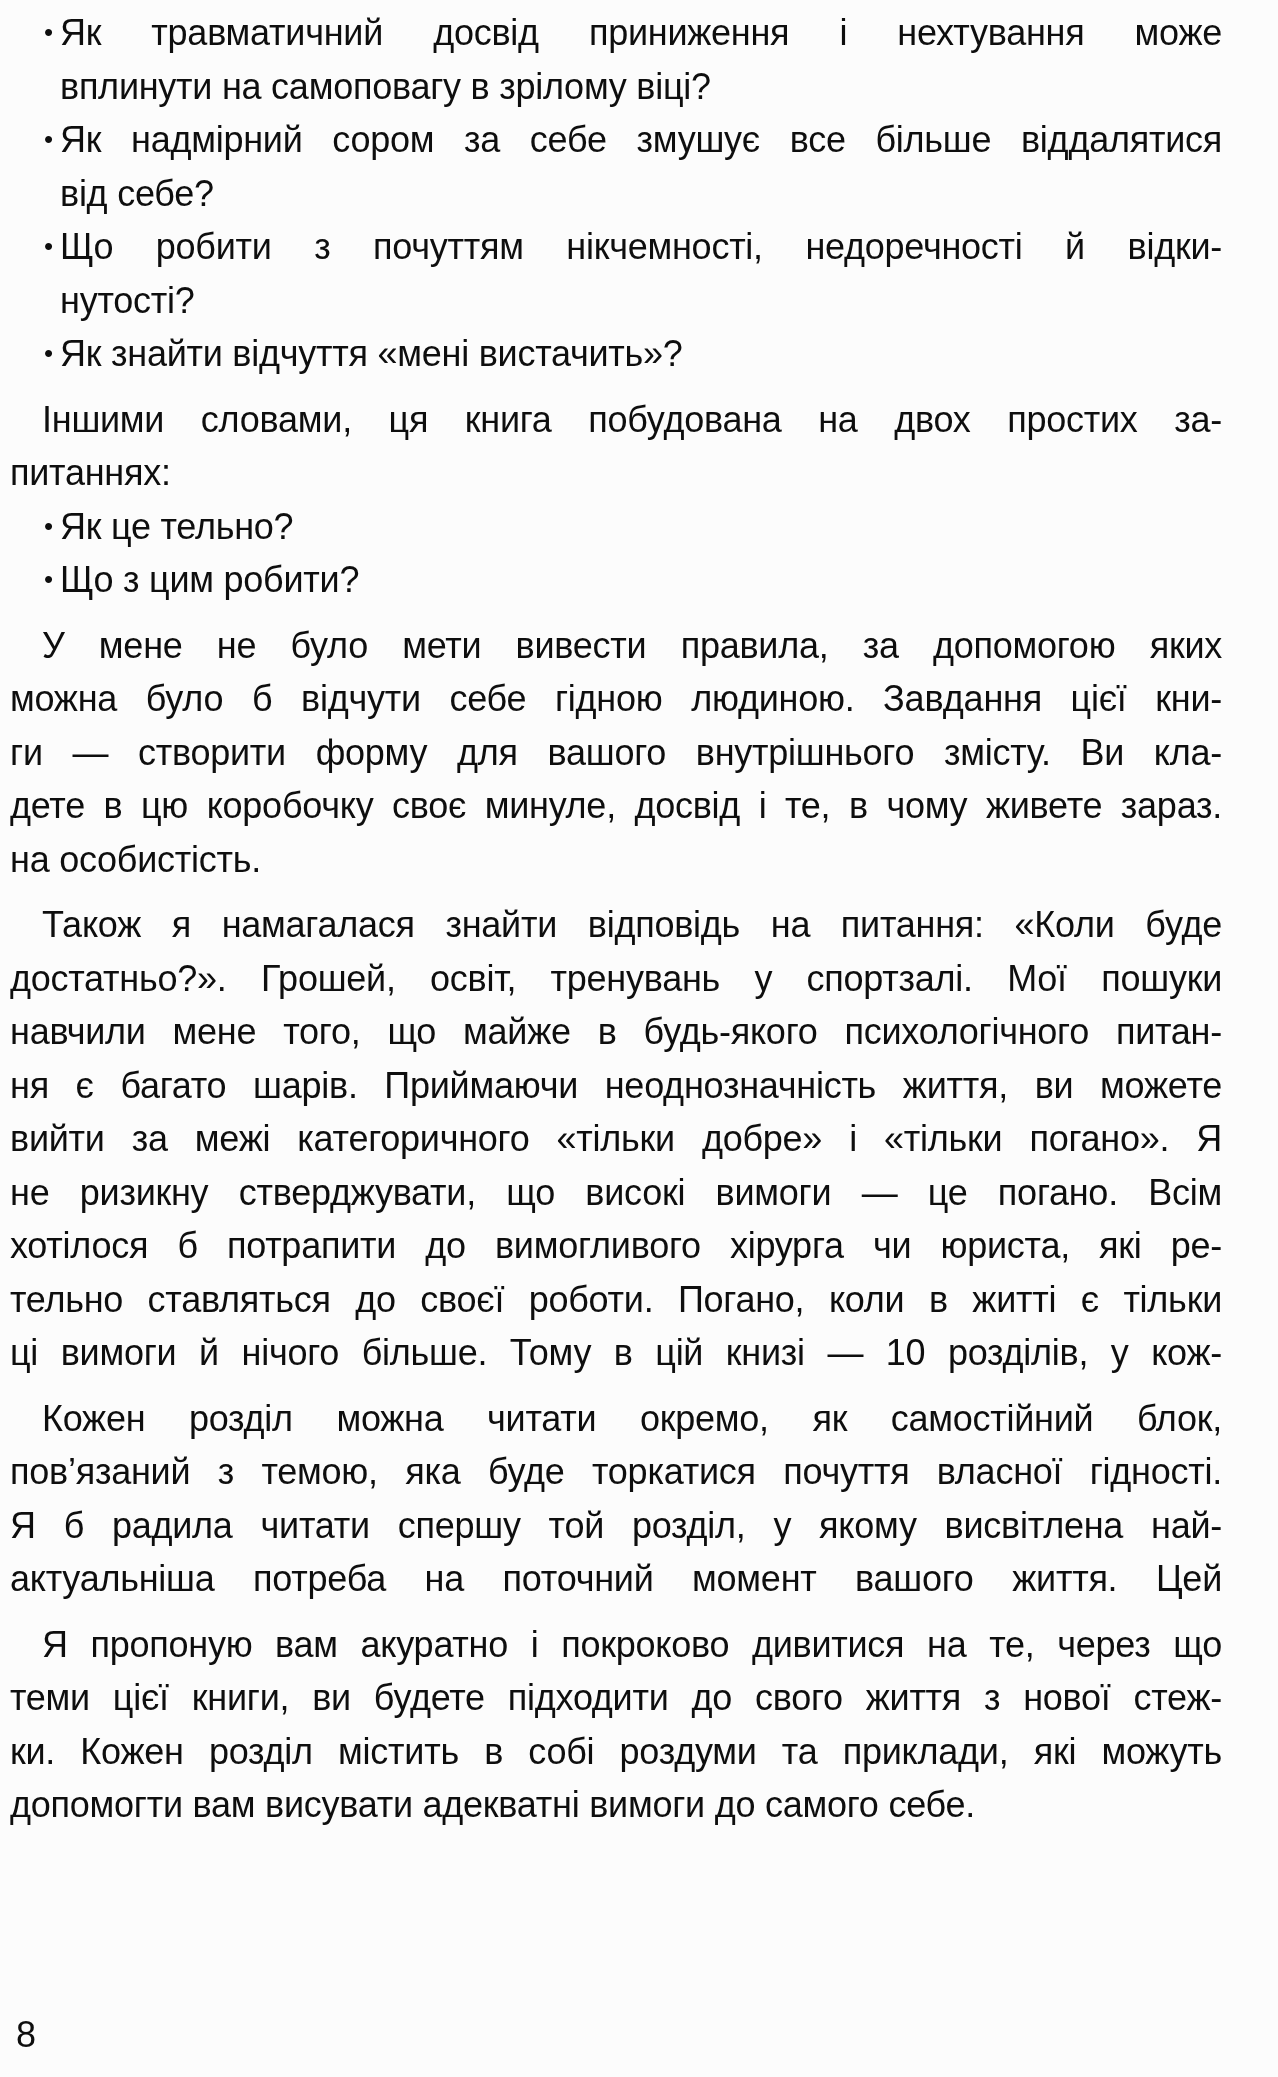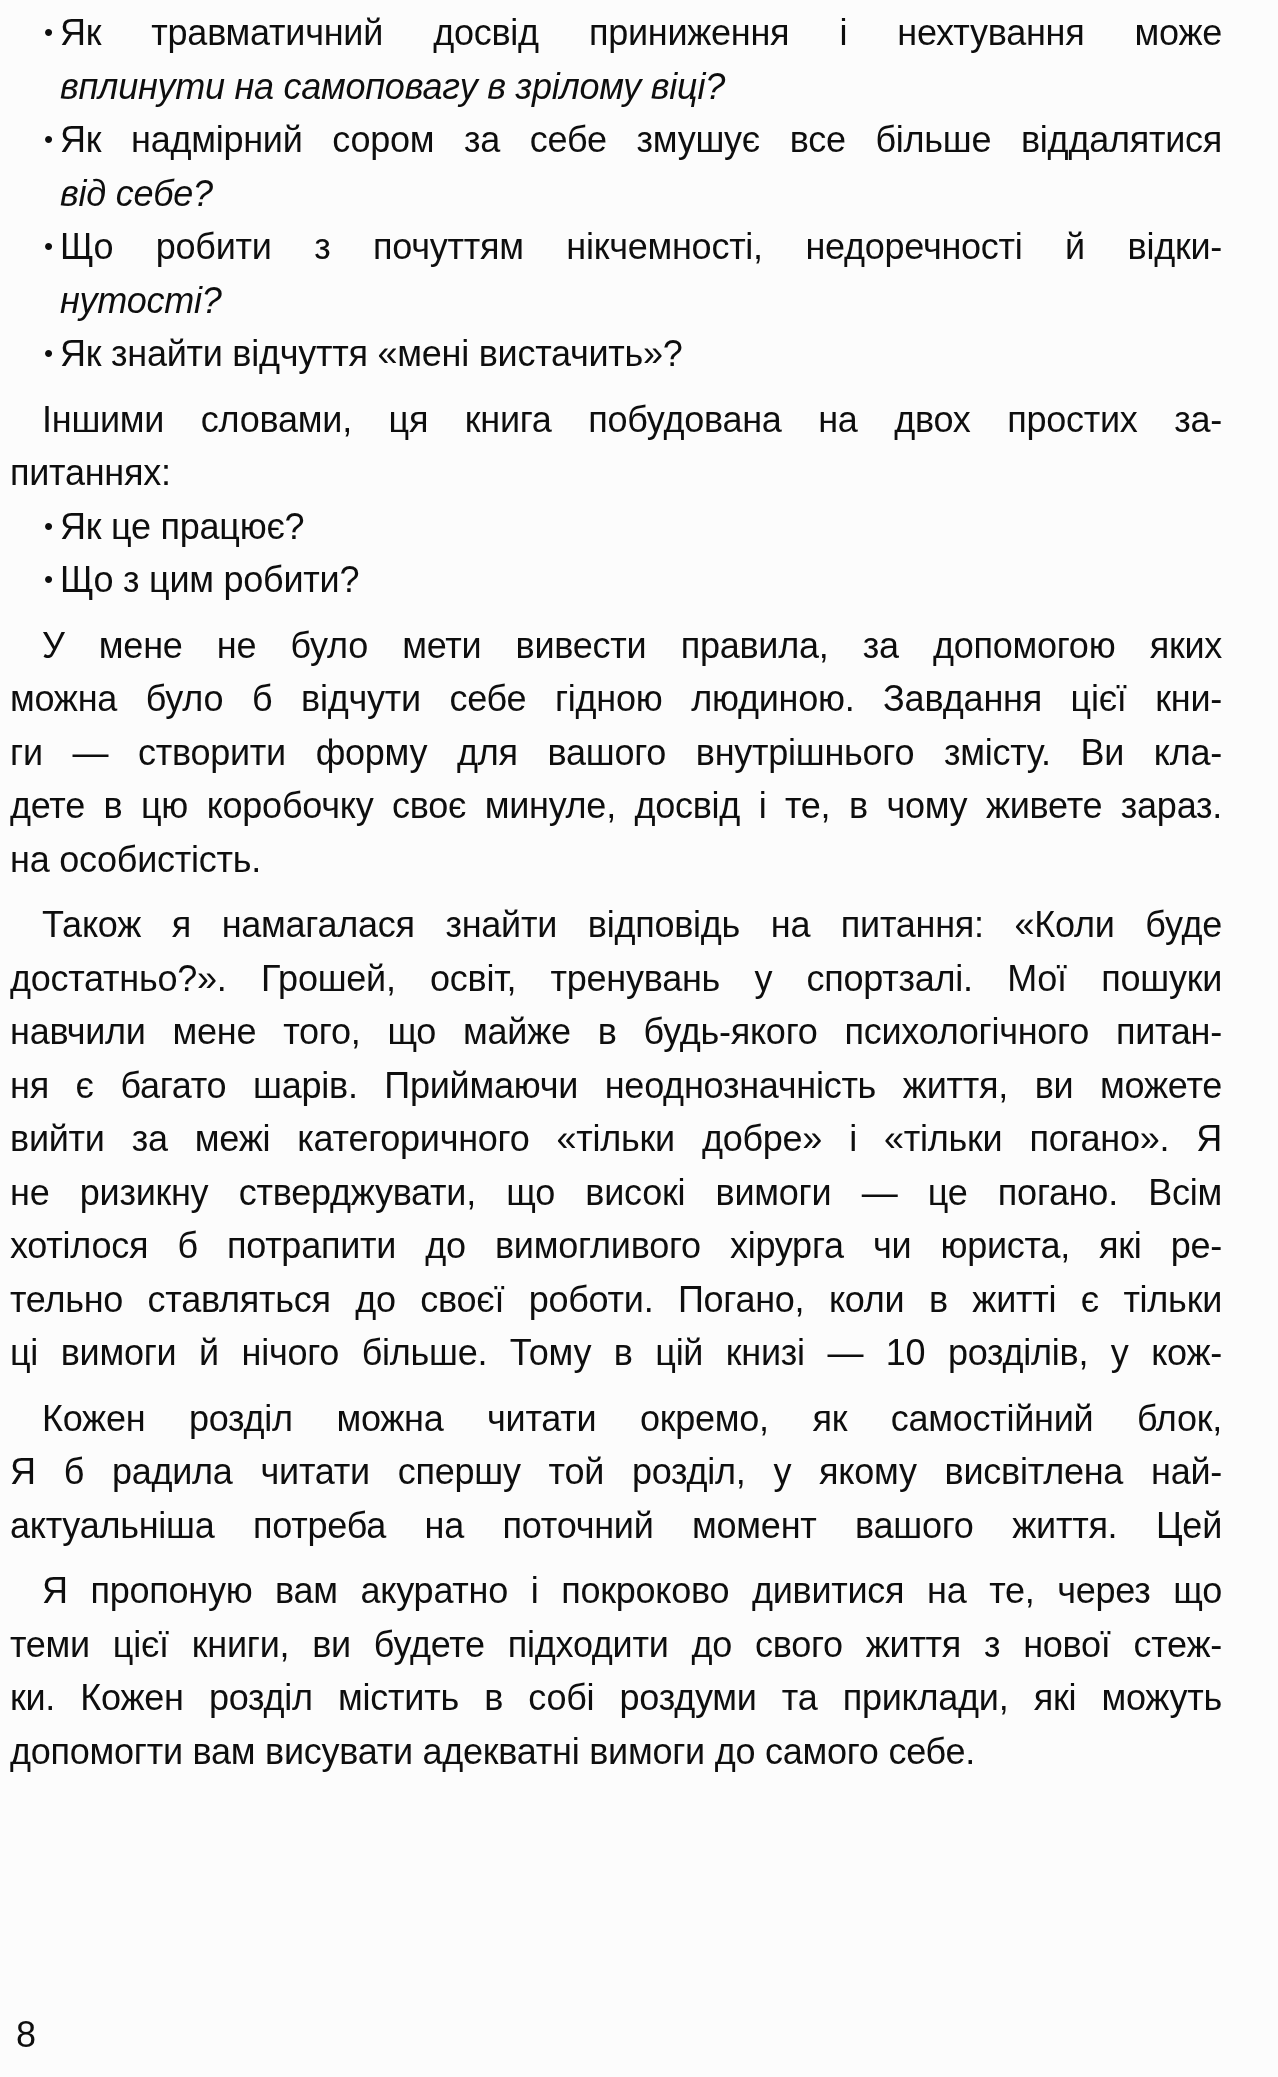--- a/index.html
+++ b/index.html
@@ -27,21 +27,21 @@
     letter-spacing: -0.25px;
     overflow: hidden;
     text-align: left;
     text-align-last: left;
   }
   .j {
     text-align: justify;
     text-align-last: justify;
   }
   .b { padding-left: 50px; }
-  .cont { padding-left: 50px; font-style: italic; }
+  .cont { padding-left: 50px; }
   .indent { text-indent: 32px; margin-top: 12px; }
   .dot {
     position: absolute;
     left: 34px; top: 0;
     font-size: 26px;
     line-height: 53.5px;
     letter-spacing: 0;
   }
   .pagenum {
     position: absolute;
@@ -59,37 +59,38 @@
 
     <div class="line b j"><span class="dot">•</span><span>Як травматичний досвід приниження і нехтування може</span></div>
     <div class="line cont">вплинути на самоповагу в зрілому віці?</div>
     <div class="line b j"><span class="dot">•</span><span>Як надмірний сором за себе змушує все більше віддалятися</span></div>
     <div class="line cont">від себе?</div>
     <div class="line b j"><span class="dot">•</span><span>Що робити з почуттям нікчемності, недоречності й відки-</span></div>
     <div class="line cont">нутості?</div>
     <div class="line b"><span class="dot">•</span><span>Як знайти відчуття «мені вистачить»?</span></div>
     <div class="line indent j">Іншими словами, ця книга побудована на двох простих за-</div>
     <div class="line">питаннях:</div>
-    <div class="line b"><span class="dot">•</span><span>Як це працює?</span></div>
+    <div class="line b"><span class="dot">•</span><span>Як це тельно?</span></div>
     <div class="line b"><span class="dot">•</span><span>Що з цим робити?</span></div>
     <div class="line indent j">У мене не було мети вивести правила, за допомогою яких</div>
     <div class="line j">можна було б відчути себе гідною людиною. Завдання цієї кни-</div>
     <div class="line j">ги — створити форму для вашого внутрішнього змісту. Ви кла-</div>
     <div class="line j">дете в цю коробочку своє минуле, досвід і те, в чому живете зараз.</div>
     <div class="line">на особистість.</div>
     <div class="line indent j">Також я намагалася знайти відповідь на питання: «Коли буде</div>
     <div class="line j">достатньо?». Грошей, освіт, тренувань у спортзалі. Мої пошуки</div>
     <div class="line j">навчили мене того, що майже в будь-якого психологічного питан-</div>
     <div class="line j">ня є багато шарів. Приймаючи неоднозначність життя, ви можете</div>
     <div class="line j">вийти за межі категоричного «тільки добре» і «тільки погано». Я</div>
     <div class="line j">не ризикну стверджувати, що високі вимоги — це погано. Всім</div>
     <div class="line j">хотілося б потрапити до вимогливого хірурга чи юриста, які ре-</div>
     <div class="line j">тельно ставляться до своєї роботи. Погано, коли в житті є тільки</div>
     <div class="line j">ці вимоги й нічого більше. Тому в цій книзі — 10 розділів, у кож-</div>
     <div class="line indent j">Кожен розділ можна читати окремо, як самостійний блок,</div>
+    <div class="line j">пов’язаний з темою, яка буде торкатися почуття власної гідності.</div>
     <div class="line j">Я б радила читати спершу той розділ, у якому висвітлена най-</div>
     <div class="line j">актуальніша потреба на поточний момент вашого життя. Цей</div>
     <div class="line indent j">Я пропоную вам акуратно і покроково дивитися на те, через що</div>
     <div class="line j">теми цієї книги, ви будете підходити до свого життя з нової стеж-</div>
     <div class="line j">ки. Кожен розділ містить в собі роздуми та приклади, які можуть</div>
     <div class="line">допомогти вам висувати адекватні вимоги до самого себе.</div>
 
   </div>
 
   <div class="pagenum">8</div>

